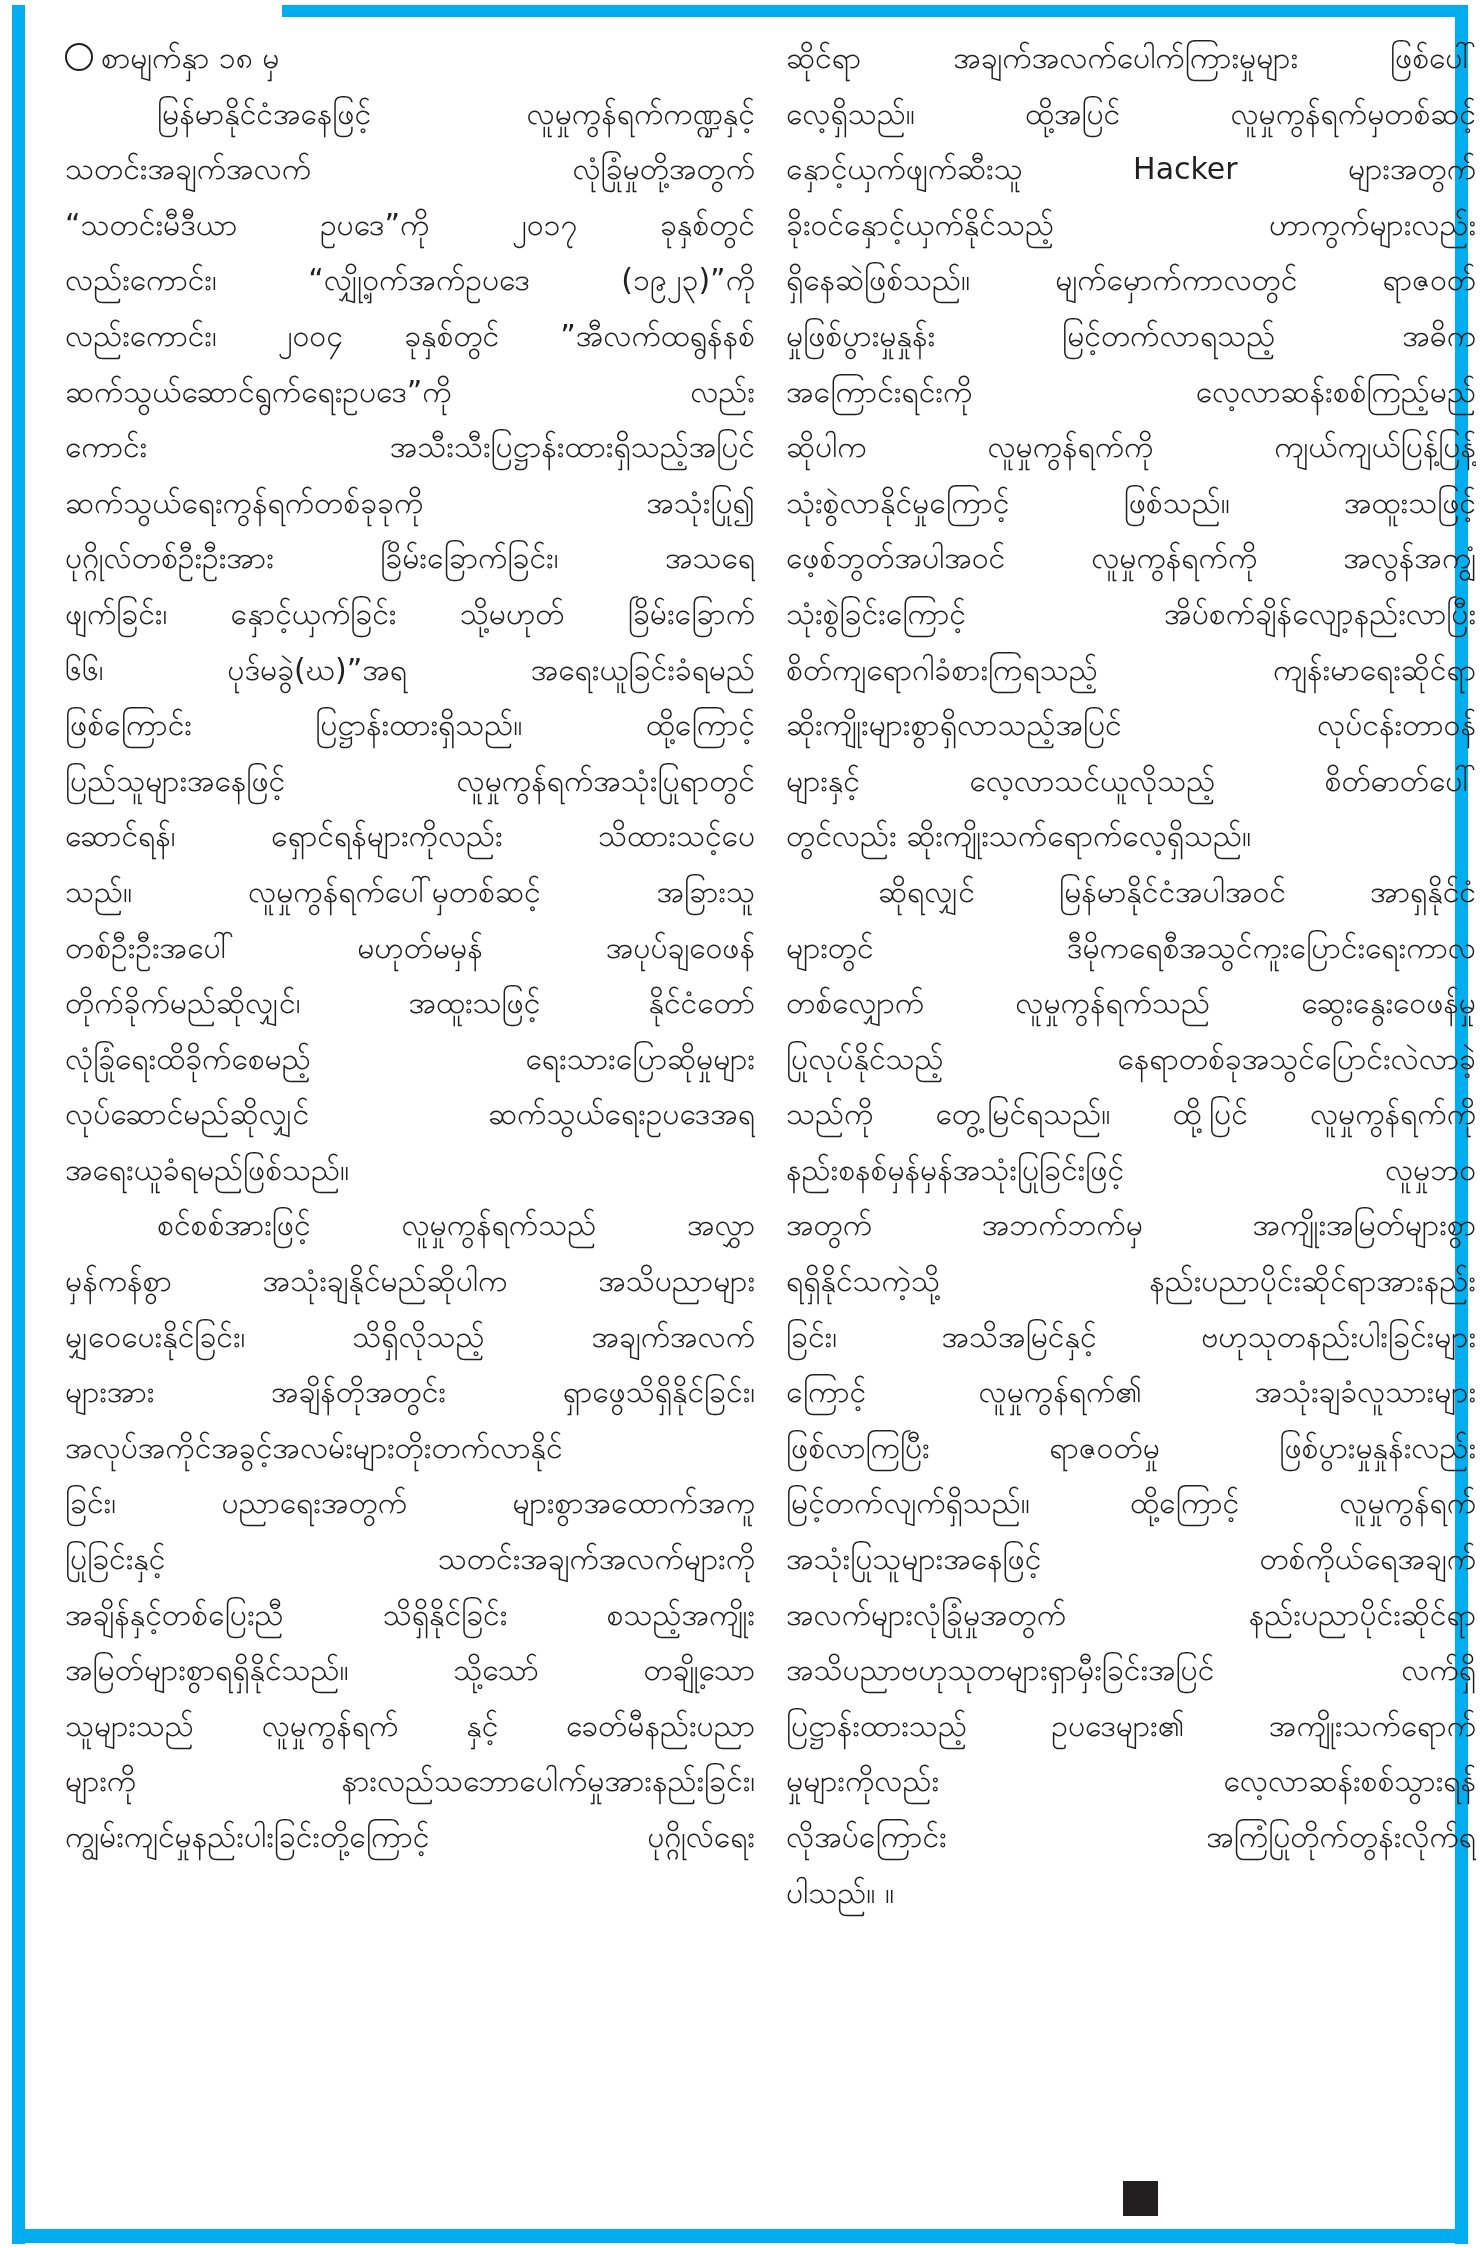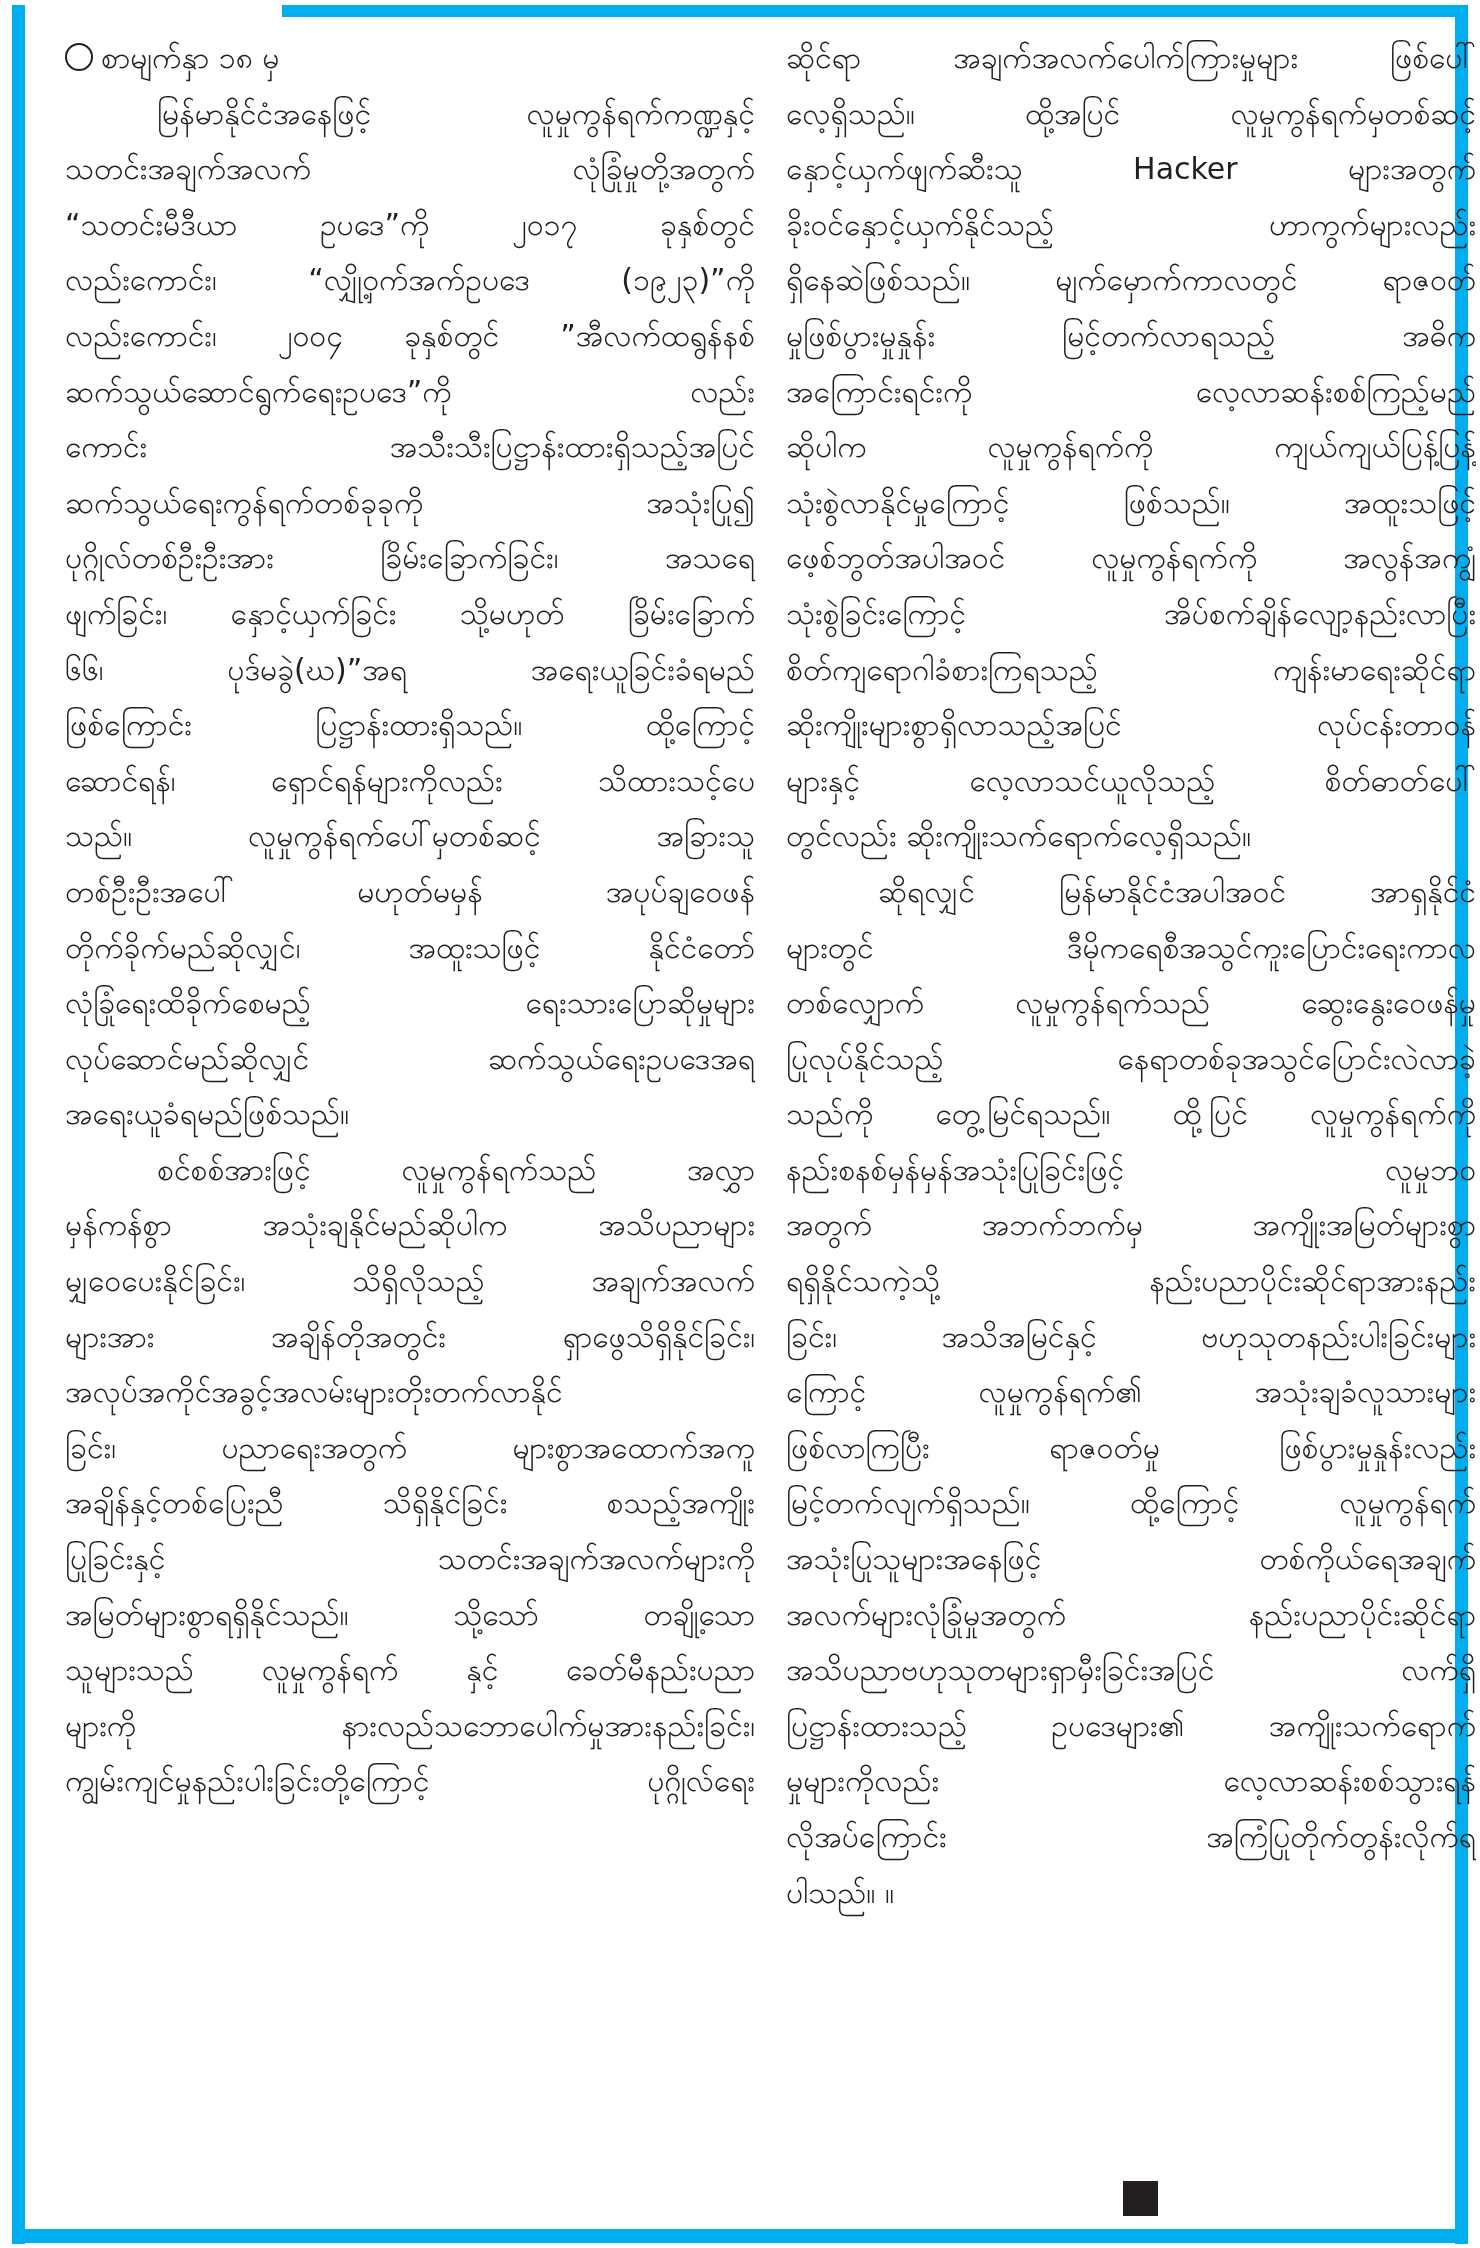--- a/index.html
+++ b/index.html
@@ -86,35 +86,36 @@
   <div class="line">“သတင်းမီဒီယာ ဥပဒေ”ကို ၂၀၁၇   ခုနှစ်တွင်</div>
   <div class="line">လည်းကောင်း၊ “လျှို့ဝှက်အက်ဥပဒေ (၁၉၂၃)”ကို</div>
   <div class="line">လည်းကောင်း၊ ၂၀၀၄ ခုနှစ်တွင် ”အီလက်ထရွန်နစ်</div>
   <div class="line">ဆက်သွယ်ဆောင်ရွက်ရေးဥပဒေ”ကို      လည်း</div>
   <div class="line">ကောင်း      အသီးသီးပြဋ္ဌာန်းထားရှိသည့်အပြင်</div>
   <div class="line">ဆက်သွယ်ရေးကွန်ရက်တစ်ခုခုကို    အသုံးပြု၍</div>
   <div class="line">ပုဂ္ဂိုလ်တစ်ဦးဦးအား ခြိမ်းခြောက်ခြင်း၊  အသရေ</div>
   <div class="line">ဖျက်ခြင်း၊ နှောင့်ယှက်ခြင်း သို့မဟုတ် ခြိမ်းခြောက်</div>
   <div class="line">၆၆၊   ပုဒ်မခွဲ(ဃ)”အရ    အရေးယူခြင်းခံရမည်</div>
   <div class="line">ဖြစ်ကြောင်း ပြဋ္ဌာန်းထားရှိသည်။    ထို့ကြောင့်</div>
+  <div class="line">ပြည်သူများအနေဖြင့် လူမှုကွန်ရက်အသုံးပြုရာတွင်</div>
   <div class="line">ဆောင်ရန်၊ ရှောင်ရန်များကိုလည်း သိထားသင့်ပေ</div>
   <div class="line">သည်။  လူမှုကွန်ရက်ပေါ်မှတစ်ဆင့်  အခြားသူ</div>
   <div class="line">တစ်ဦးဦးအပေါ်    မဟုတ်မမှန်    အပုပ်ချဝေဖန်</div>
   <div class="line">တိုက်ခိုက်မည်ဆိုလျှင်၊  အထူးသဖြင့်  နိုင်ငံတော်</div>
   <div class="line">လုံခြုံရေးထိခိုက်စေမည့်   ရေးသားပြောဆိုမှုများ</div>
   <div class="line">လုပ်ဆောင်မည်ဆိုလျှင် ဆက်သွယ်ရေးဥပဒေအရ</div>
   <div class="line last">အရေးယူခံရမည်ဖြစ်သည်။</div>
   <div class="line indent">စင်စစ်အားဖြင့် လူမှုကွန်ရက်သည် အလွှာ</div>
   <div class="line">မှန်ကန်စွာ အသုံးချနိုင်မည်ဆိုပါက အသိပညာများ</div>
   <div class="line">မျှဝေပေးနိုင်ခြင်း၊   သိရှိလိုသည့်   အချက်အလက်</div>
   <div class="line">များအား အချိန်တိုအတွင်း ရှာဖွေသိရှိနိုင်ခြင်း၊</div>
   <div class="line">အလုပ်အကိုင်အခွင့်အလမ်းများတိုးတက်လာနိုင်</div>
   <div class="line">ခြင်း၊ ပညာရေးအတွက် များစွာအထောက်အကူ</div>
+  <div class="line">ပြုခြင်းနှင့်          သတင်းအချက်အလက်များကို</div>
   <div class="line">အချိန်နှင့်တစ်ပြေးညီ သိရှိနိုင်ခြင်း စသည့်အကျိုး</div>
-  <div class="line">ပြုခြင်းနှင့်          သတင်းအချက်အလက်များကို</div>
   <div class="line">အမြတ်များစွာရရှိနိုင်သည်။ သို့သော် တချို့သော</div>
   <div class="line">သူများသည် လူမှုကွန်ရက် နှင့် ခေတ်မီနည်းပညာ</div>
   <div class="line">များကို နားလည်သဘောပေါက်မှုအားနည်းခြင်း၊</div>
   <div class="line">ကျွမ်းကျင်မှုနည်းပါးခြင်းတို့ကြောင့်   ပုဂ္ဂိုလ်ရေး</div>
 </div>
 
 <div class="column col-right">
   <div class="line">ဆိုင်ရာ အချက်အလက်ပေါက်ကြားမှုများ ဖြစ်ပေါ်</div>
   <div class="line">လေ့ရှိသည်။ ထို့အပြင်  လူမှုကွန်ရက်မှတစ်ဆင့်</div>
   <div class="line">နှောင့်ယှက်ဖျက်ဆီးသူ  Hacker  များအတွက်</div>

